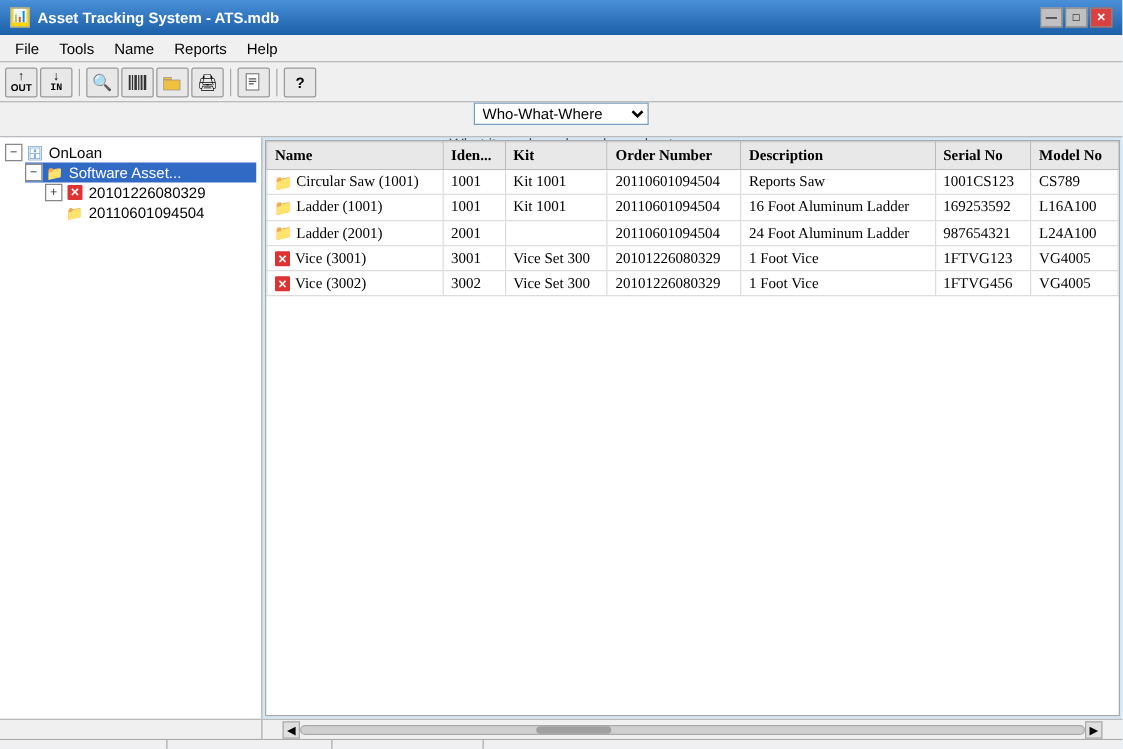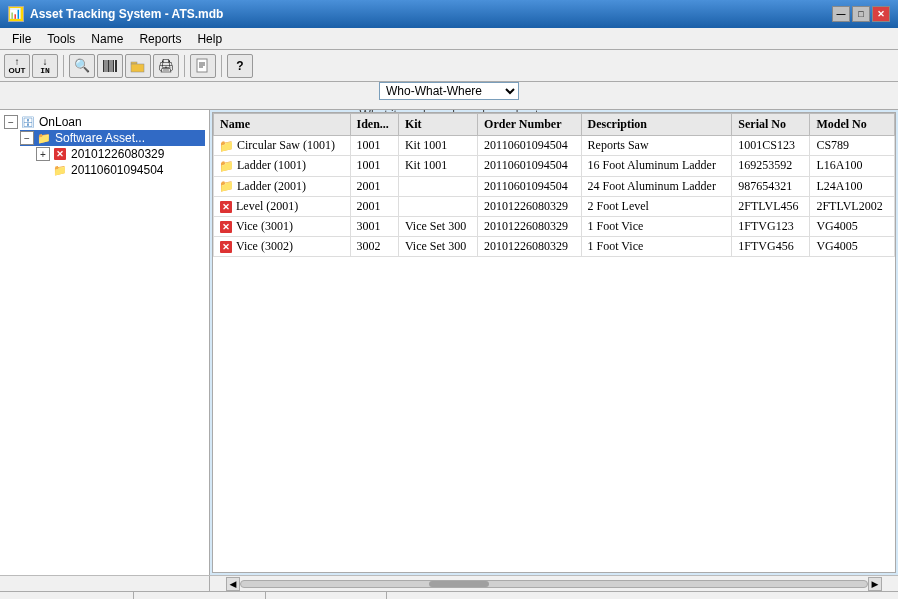--- a/index.html
+++ b/index.html
@@ -401,29 +401,20 @@
           <tr>
       <td><span class="row-icon folder-row">📁</span>Ladder (2001)</td>
       <td>2001</td>
       <td><not kitted=""></not></td>
       <td>20110601094504</td>
       <td>24 Foot Aluminum Ladder</td>
       <td>987654321</td>
       <td>L24A100</td>
     </tr>
           <tr>
-      <td><span class="error-row" style="margin-right:4px;vertical-align:middle;">✕</span>Level (2001)</td>
-      <td>2001</td>
-      <td><not kitted=""></not></td>
-      <td>20101226080329</td>
-      <td>2 Foot Level</td>
-      <td>2FTLVL456</td>
-      <td>2FTLVL2002</td>
-    </tr>
-          <tr>
       <td><span class="error-row" style="margin-right:4px;vertical-align:middle;">✕</span>Vice (3001)</td>
       <td>3001</td>
       <td>Vice Set 300</td>
       <td>20101226080329</td>
       <td>1 Foot Vice</td>
       <td>1FTVG123</td>
       <td>VG4005</td>
     </tr>
           <tr>
       <td><span class="error-row" style="margin-right:4px;vertical-align:middle;">✕</span>Vice (3002)</td>

